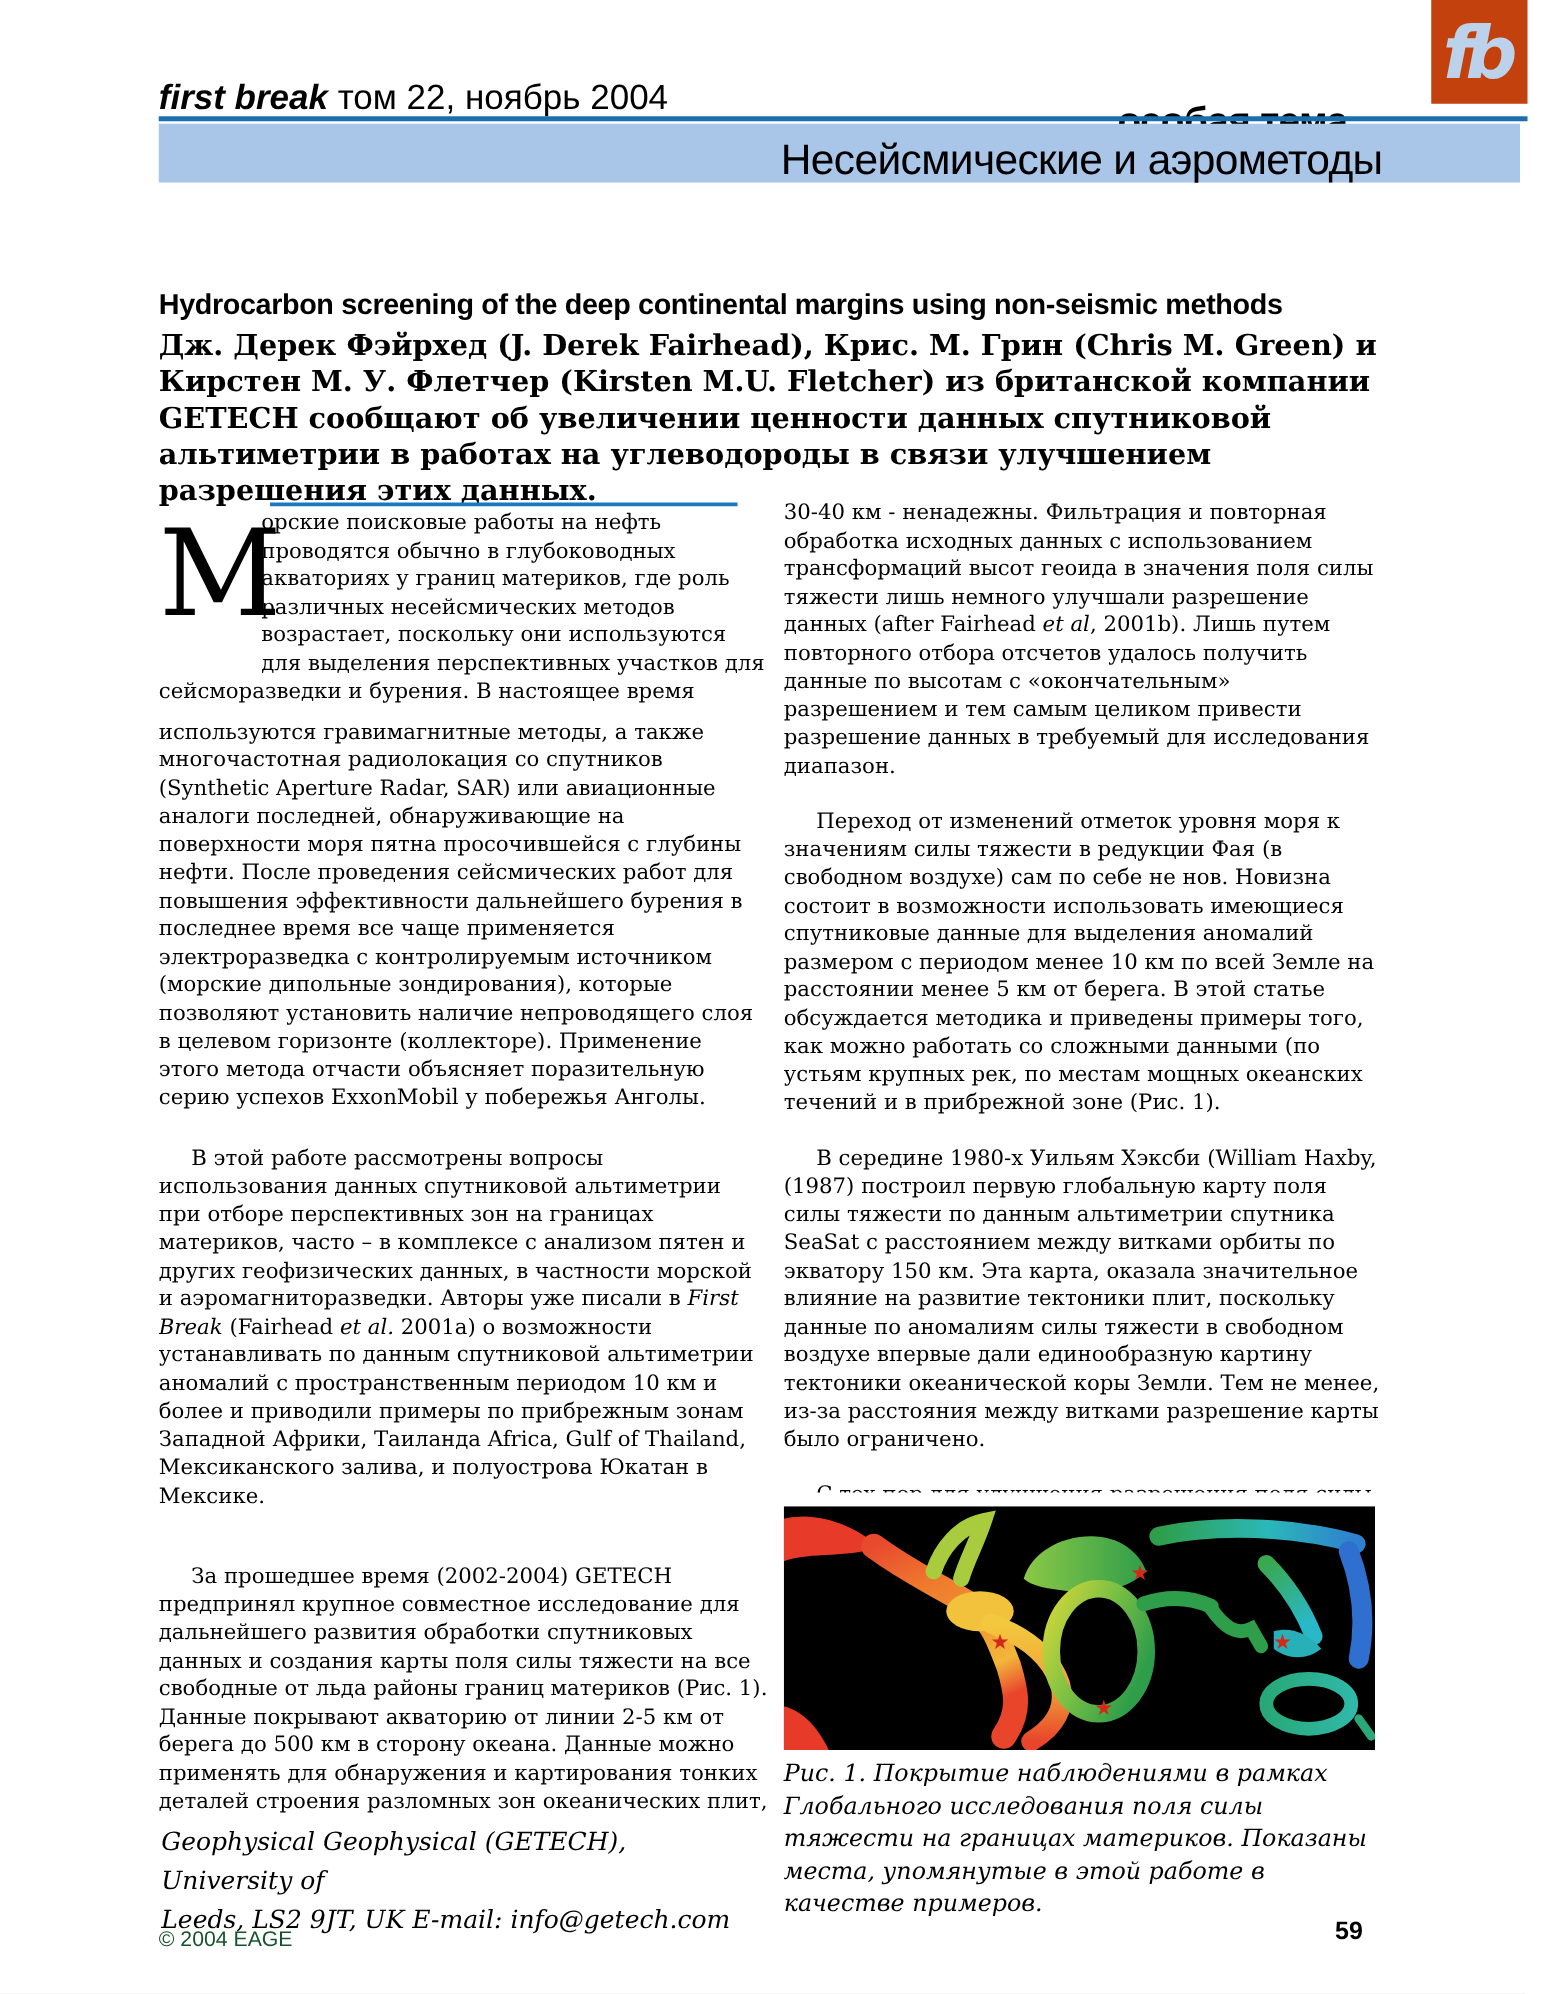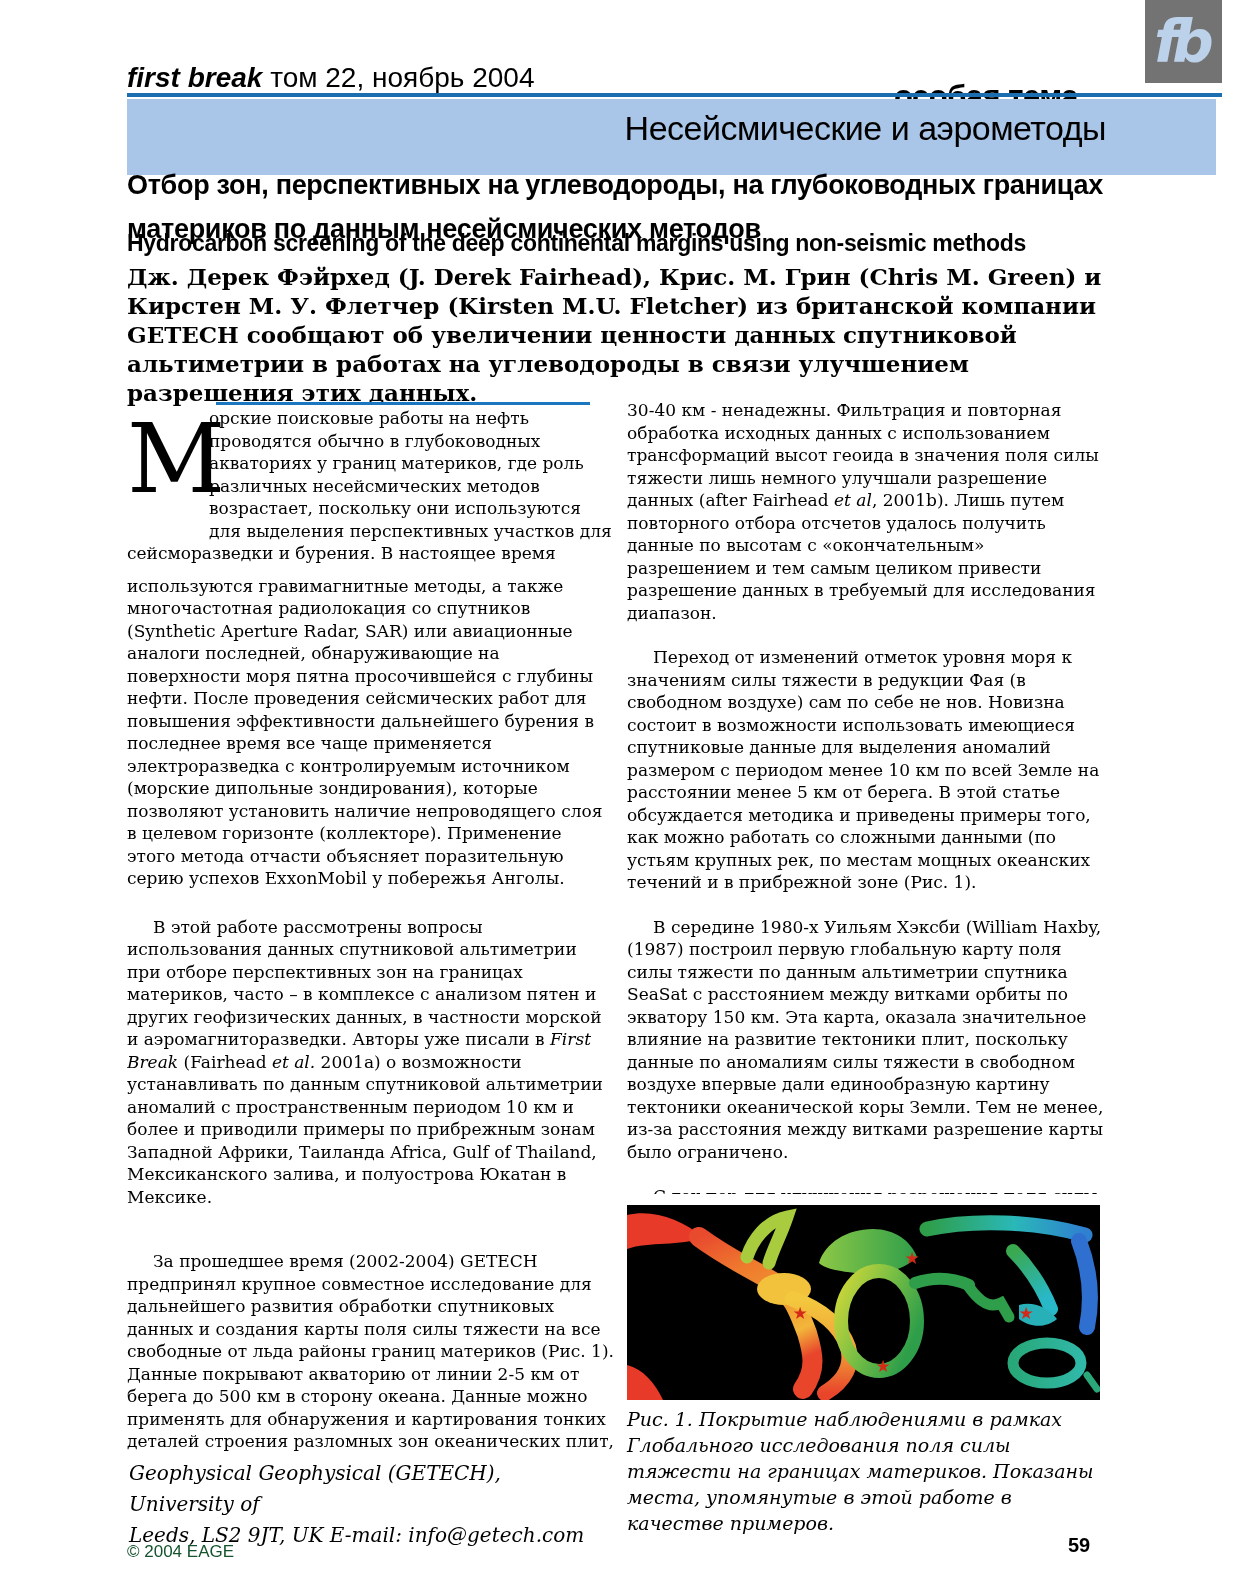--- a/index.html
+++ b/index.html
@@ -3,26 +3,26 @@
 <meta charset="utf-8">
 <style>
   html,body{margin:0;padding:0;background:#e8e8e8;}
   .page{position:relative;width:1233px;height:1595px;background:#ffffff;margin:0 auto;
         font-family:"Liberation Sans",sans-serif;color:#000;overflow:hidden;}
 
   
   .journal-line{position:absolute;left:127px;top:62px;font-size:28px;}
   .journal-line .jname{font-weight:bold;font-style:italic;}
   .section-label{position:absolute;top:48px;right:155px;font-size:31px;font-weight:bold;letter-spacing:-0.5px;margin-top:31px;}
-  .logo-box{position:absolute;left:1145px;top:0;width:77px;height:83px;background:#737373;
+  .logo-box{position:absolute;left:1145px;top:0;width:77px;height:83px;background:#c2410c;
             display:flex;align-items:center;justify-content:center;}
   .logo-box span{font-family:"DejaVu Sans",sans-serif;font-style:italic;font-weight:bold;
                  font-size:58px;color:#bcd2ea;letter-spacing:-7px;line-height:1;transform:translateX(-3px);}
   .header-rule{position:absolute;left:127px;top:93px;width:1095px;height:4px;background:#1b6fb0;}
-  .banner{position:absolute;left:127px;top:99px;width:1089px;height:76px;background:#a9c5e7;
+  .banner{position:absolute;left:127px;top:99px;width:1089px;height:47px;background:#a9c5e7;
           text-align:right;}
   .banner span{display:inline-block;margin-right:110px;font-size:34px;line-height:58px;letter-spacing:-0.5px;}
 
   
   .title-ru{position:absolute;left:127px;top:163px;width:1010px;font-size:27px;font-weight:bold;
             letter-spacing:-0.3px;line-height:44px;}
   .title-en{position:absolute;left:127px;top:230px;width:1010px;font-size:23px;font-weight:bold;letter-spacing:-0.3px;}
 
   
   .byline{position:absolute;left:127px;top:262px;width:1000px;
@@ -67,24 +67,20 @@
   </div>
   <div class="section-label">особая тема</div>
   <div class="logo-box">
     <span>fb</span>
   </div>
   <div class="header-rule"></div>
   <div class="banner">
     <span>Несейсмические и аэрометоды</span>
   </div>
 
-  <div class="title-ru">
-    <div>Отбор зон, перспективных на углеводороды, на глубоководных границах</div>
-    <div>материков по данным несейсмических методов</div>
-  </div>
   <div class="title-en">Hydrocarbon screening of the deep continental margins using non-seismic methods</div>
 
   <div class="byline">Дж. Дерек Фэйрхед (J. Derek Fairhead), Крис. М. Грин (Chris M. Green) и Кирстен М. У. Флетчер (Kirsten M.U. Fletcher) из британской компании GETECH сообщают об увеличении ценности данных спутниковой альтиметрии в работах на углеводороды в связи улучшением разрешения этих данных.</div>
   <div class="byline-underline"></div>
 
   <div class="col col-left">
     <p>
       <span class="dropcap">М</span>
       <span>орские поисковые работы на нефть проводятся обычно в глубоководных акваториях у границ материков, где роль различных несейсмических методов возрастает, поскольку они используются для выделения перспективных участков для сейсморазведки и бурения. В настоящее время</span>
     </p>

